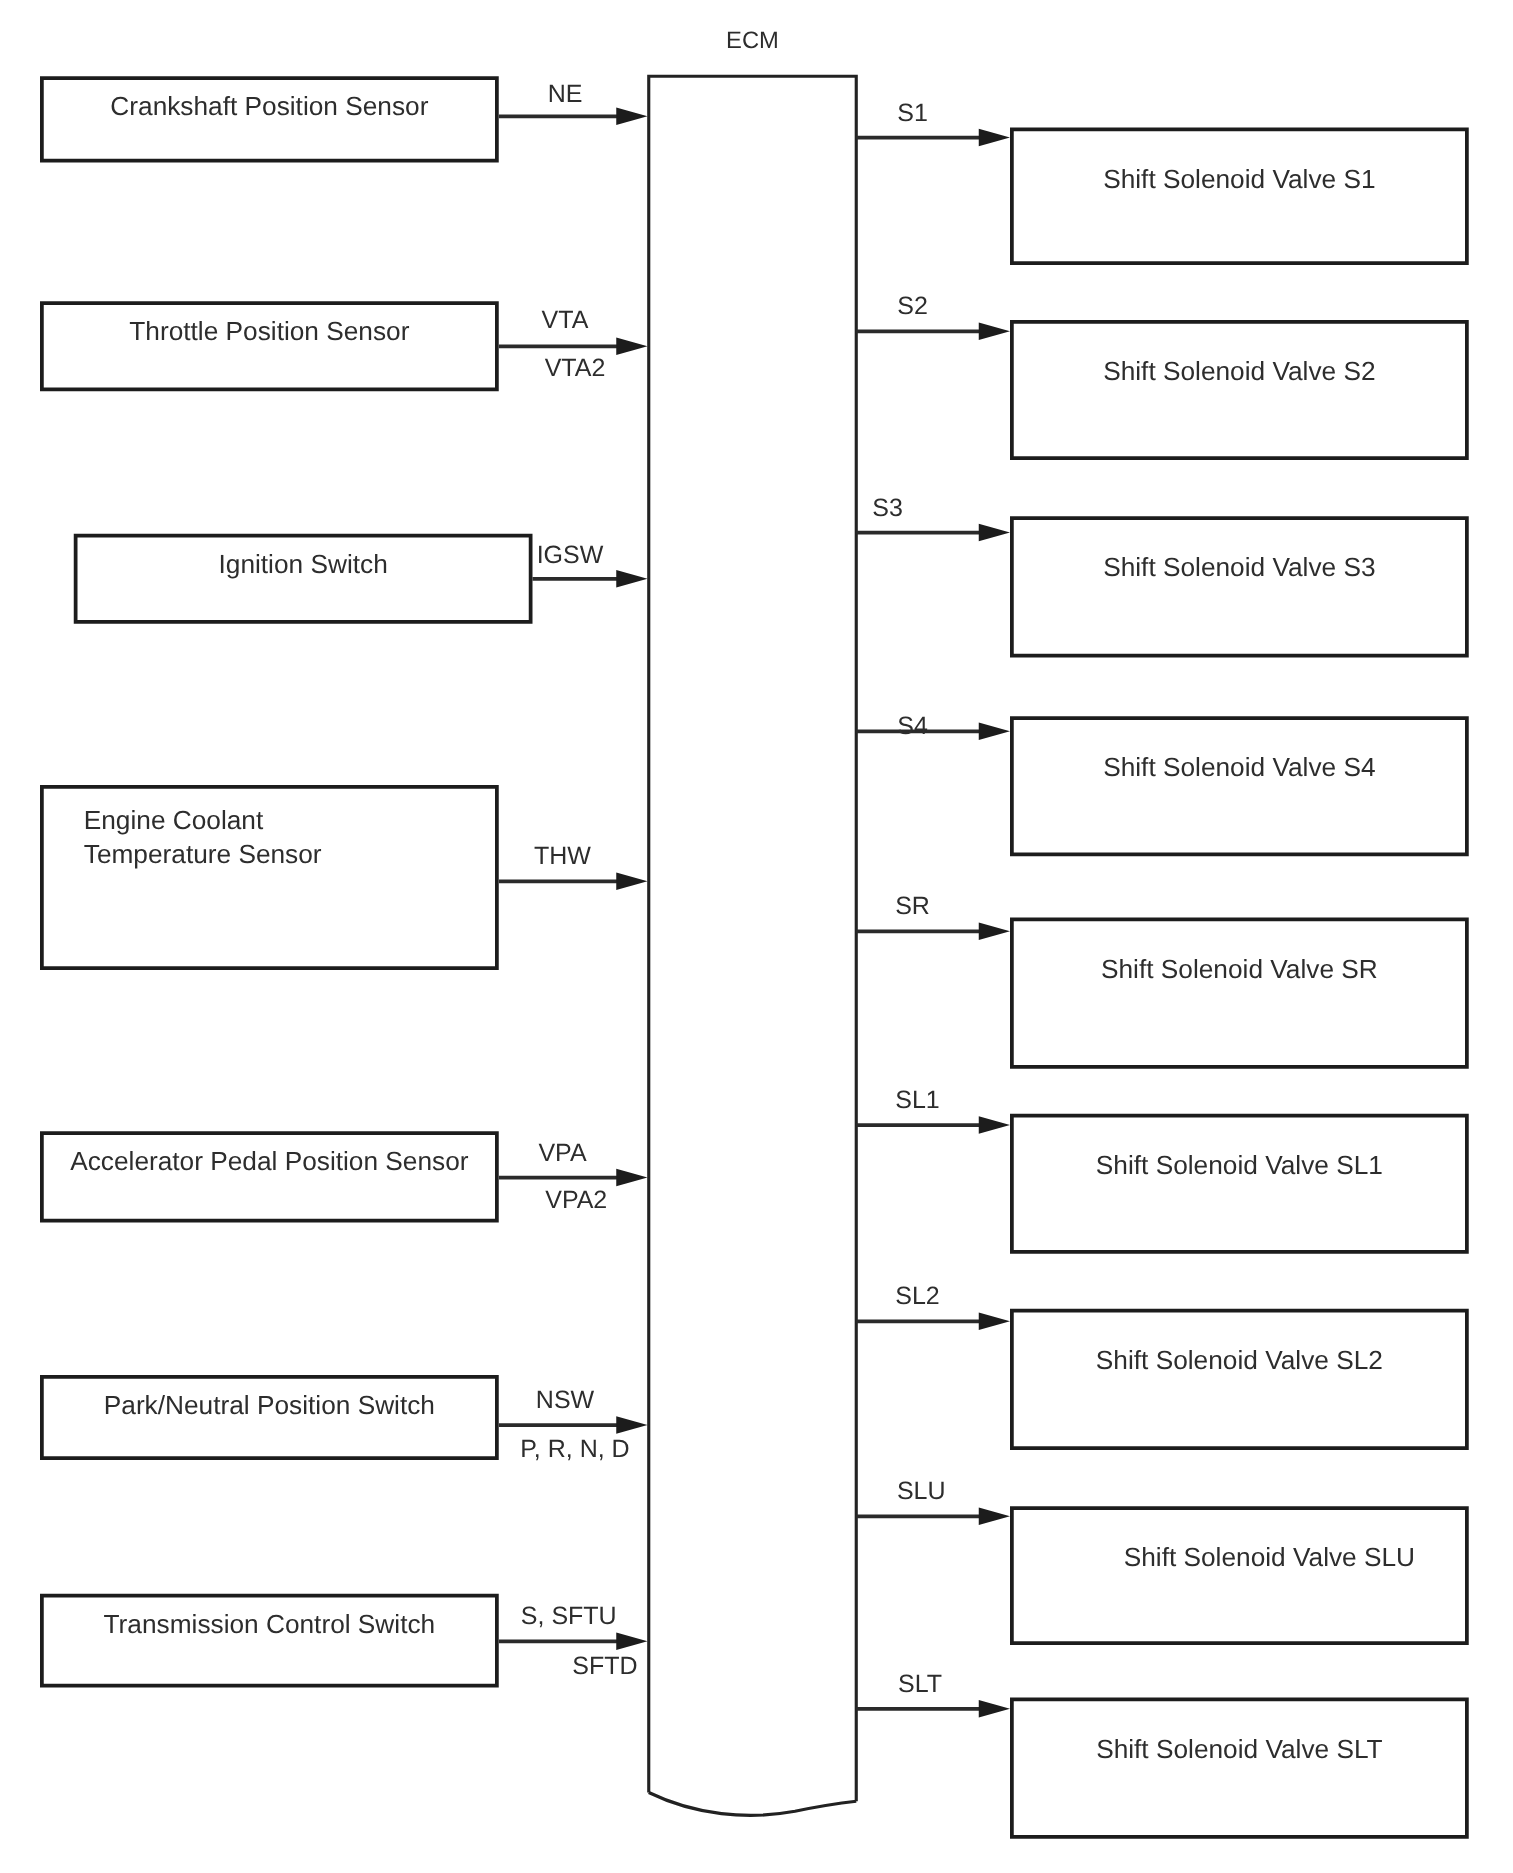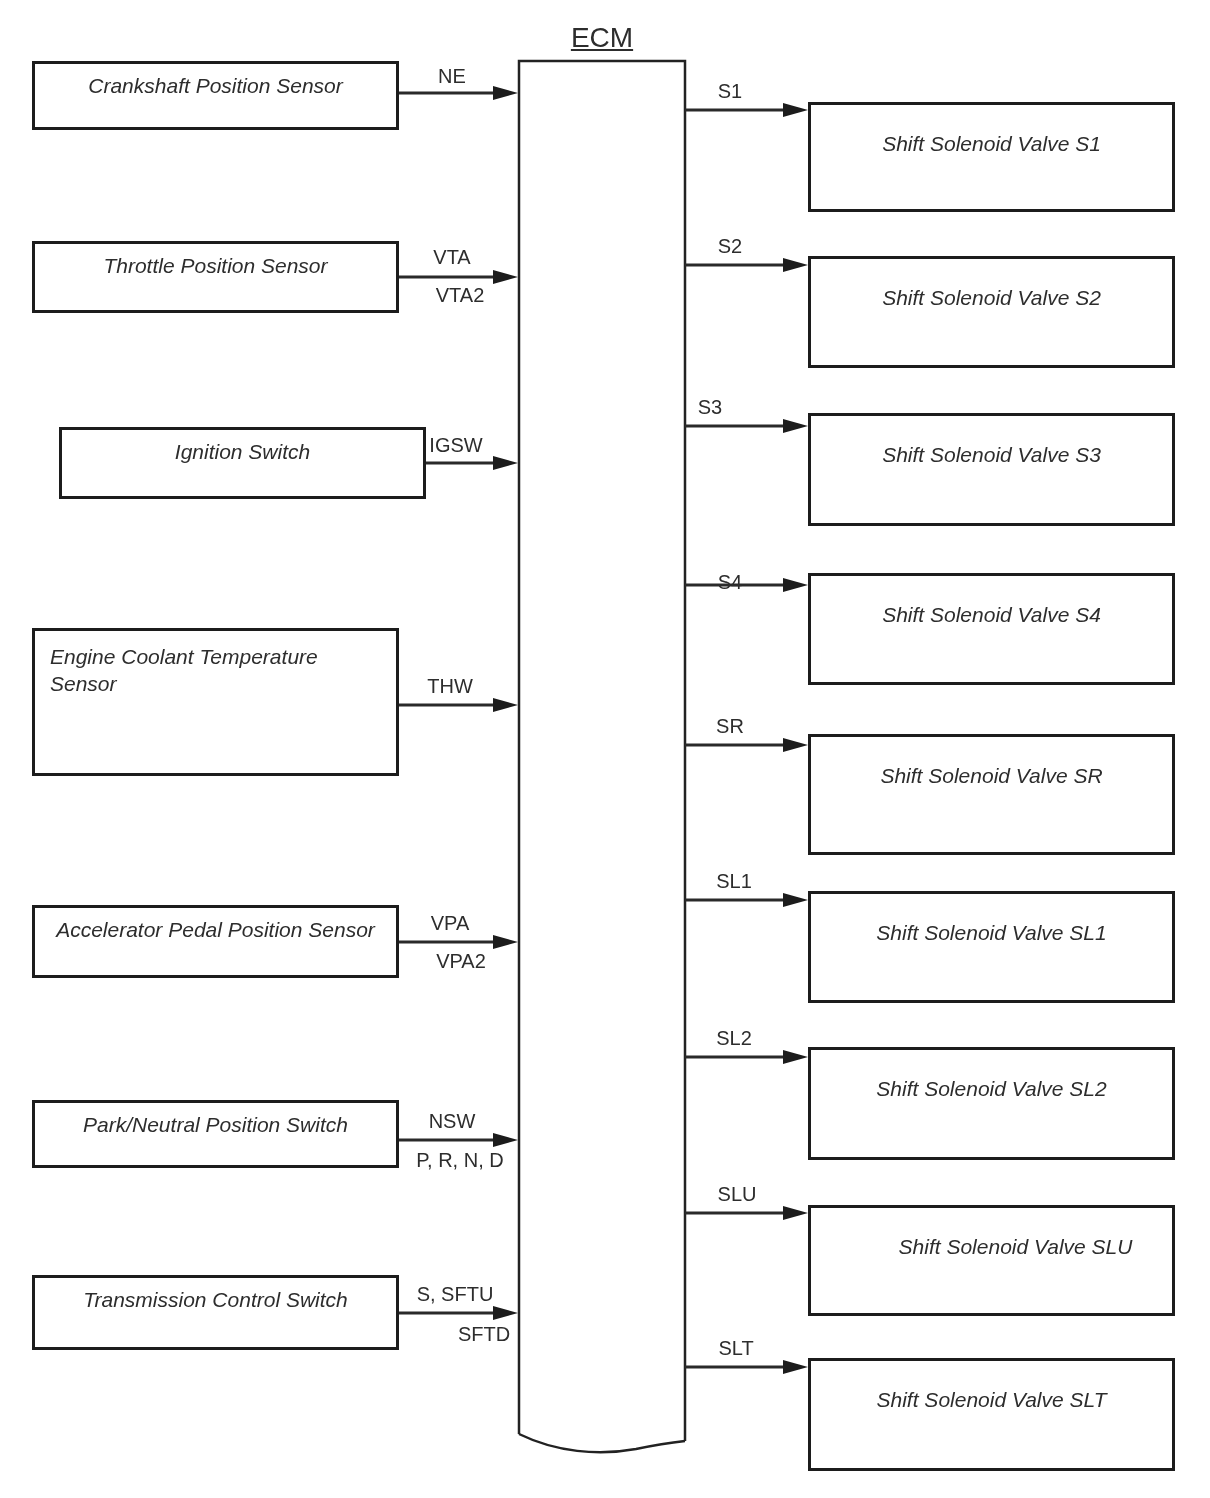--- a/index.html
+++ b/index.html
@@ -15,47 +15,45 @@
   .layer { position: absolute; left: 0; top: 0; width: 1210px; height: 1498px; }
   .box {
     position: absolute;
     box-sizing: border-box;
     border: 3px solid #1c1c1c;
     background: #ffffff;
     font-size: 21px;
     line-height: 26px;
     text-align: center;
     padding-top: 9px;
-    font-style: italic;
   }
   .box.left-col  { left: 32px;  width: 367px; }
   .box.right-col { left: 808px; width: 367px; padding-top: 26px; margin-top: 48px; }
   .box.wrap2 {
     text-align: left;
-    padding-left: 15px;
+    padding-left: 32px;
     padding-right: 70px;
     padding-top: 12px;
     line-height: 27px;
   }
   .sig {
     position: absolute;
     transform: translate(-50%, -50%);
     font-size: 20px;
     white-space: nowrap;
     color: #2d2d2d;
   }
   .ecm-title {
     position: absolute;
     left: 519px;
     top: 22px;
     width: 166px;
     text-align: center;
-    font-size: 28px;
+    font-size: 19px;
     color: #2d2d2d;
-    text-decoration: underline;
   }
   svg .wire { stroke: #2a2a2a; stroke-width: 3; fill: none; }
   svg .head { fill: #1c1c1c; stroke: none; }
   svg .ecm-outline { stroke: #222222; stroke-width: 2.5; fill: none; }
 </style>
 </head>
 <body>
 
 <div class="canvas">
 

